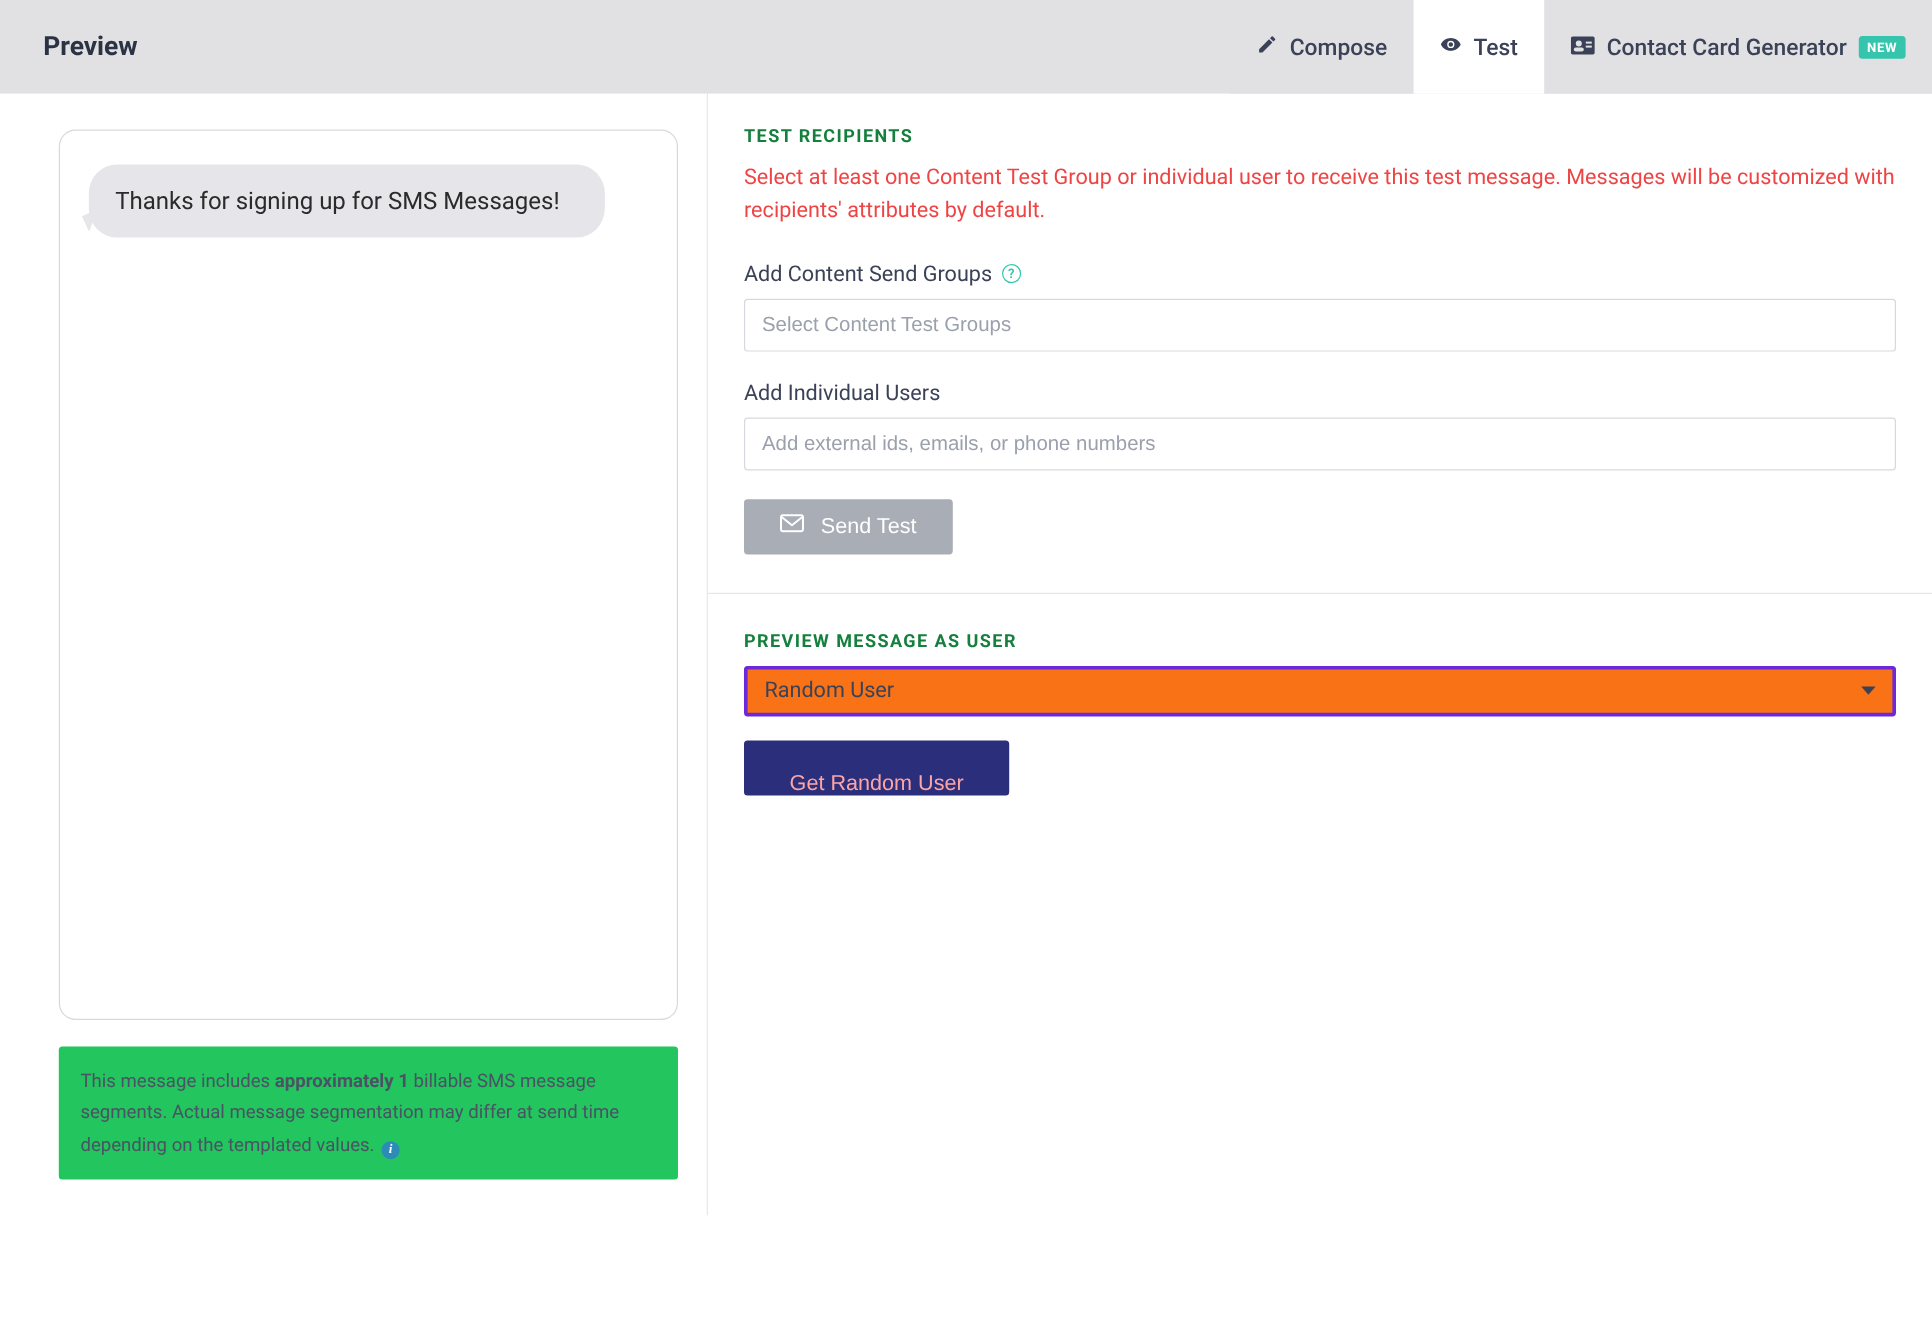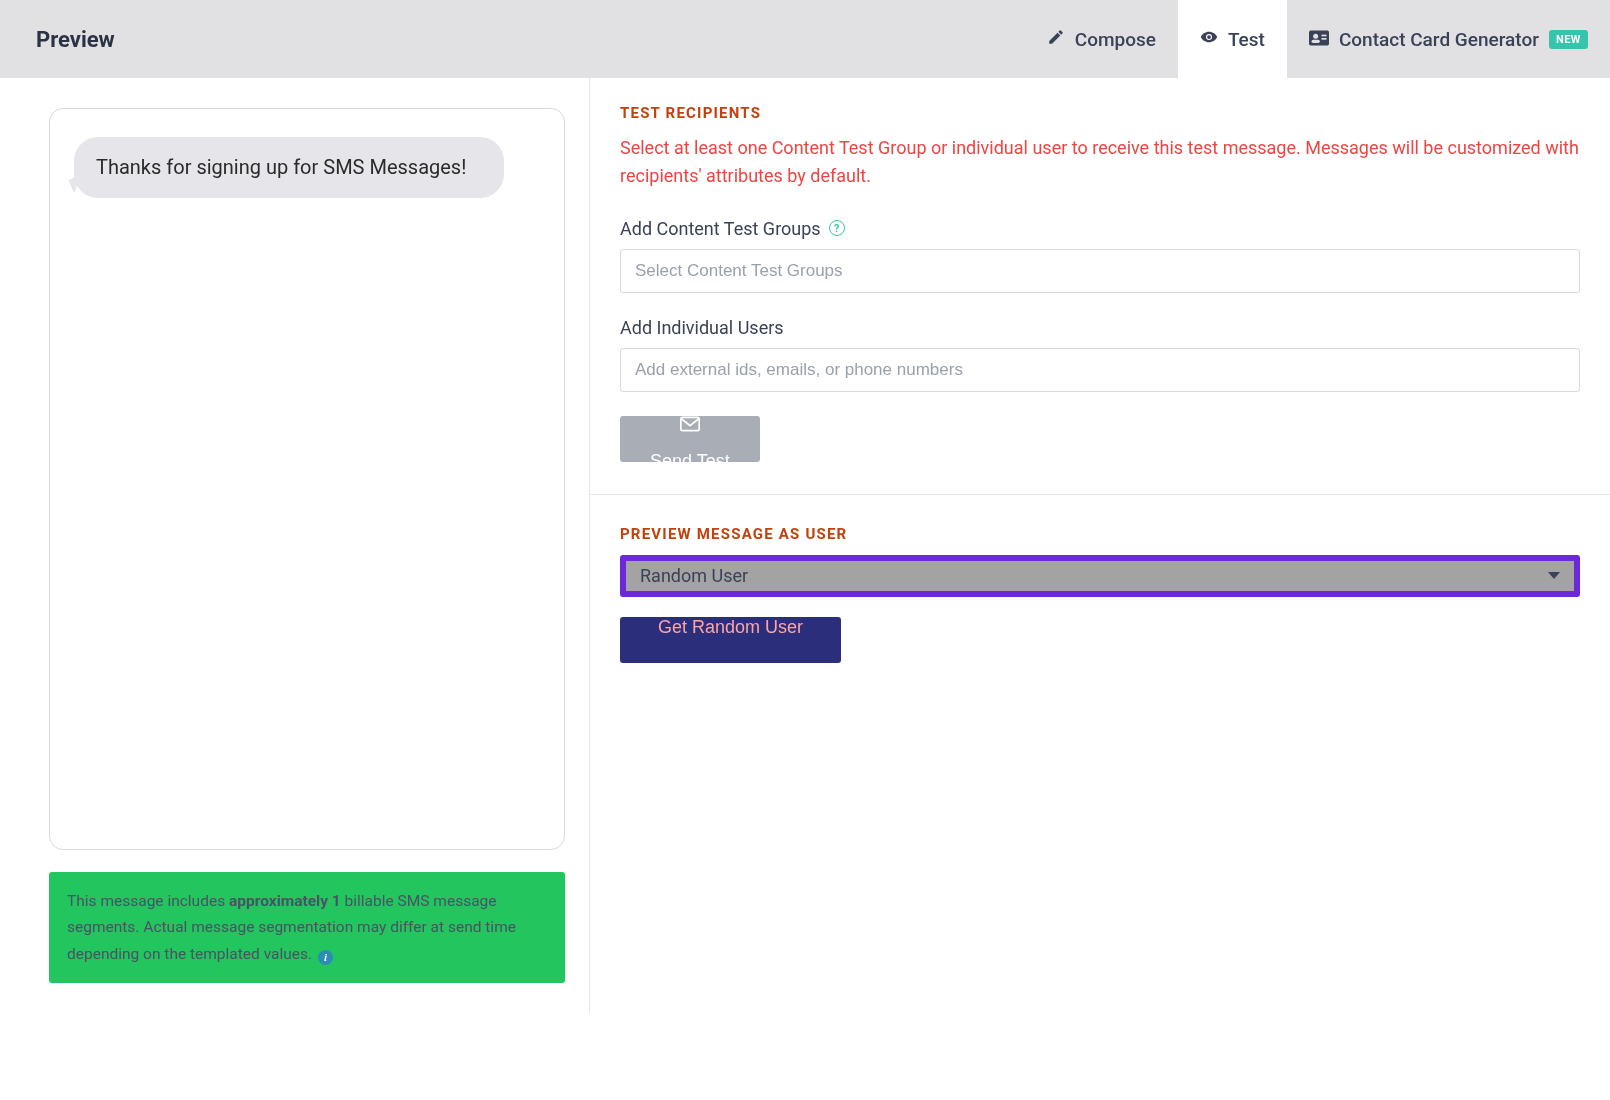--- a/index.html
+++ b/index.html
@@ -117,21 +117,21 @@
     margin-left: 2px;
   }
   .right-col {
     flex: 1;
     padding: 26px 30px 30px 30px;
   }
   .section-heading {
     font-size: 15px;
     font-weight: 700;
     letter-spacing: 1.2px;
-    color: #c2410c;
+    color: #15803d;
     margin-bottom: 12px;
   }
   .desc {
     font-size: 18px;
     line-height: 1.55;
     color: #ef4444;
     margin-bottom: 28px;
   }
   .field-label {
     font-size: 18px;
@@ -168,21 +168,20 @@
     border: none;
     border-radius: 3px;
     font-size: 18px;
     font-weight: 500;
     padding: 0 30px;
     height: 46px;
     display: inline-flex;
     align-items: center;
     gap: 14px;
     cursor: pointer;
-    flex-direction: column;
   }
   .btn-disabled {
     background: #a9adb5;
     color: #ffffff;
     cursor: default;
   }
   .btn-primary {
     background: #2b2e7a;
     color: #fca5a5;
     padding: 0 38px;
@@ -193,26 +192,26 @@
     background: #e7e7ea;
     margin: 32px -30px 30px -30px;
   }
   .select-wrap {
     position: relative;
     margin-bottom: 20px;
   }
   .select {
     width: 100%;
     height: 42px;
-    border: 6px solid #6d28d9;
+    border: 3px solid #6d28d9;
     border-radius: 3px;
     padding: 0 14px;
     font-size: 18px;
     color: #3b4257;
-    background: #a3a3a3;
+    background: #f97316;
     display: flex;
     align-items: center;
     justify-content: space-between;
     cursor: pointer;
   }
   .caret-down {
     width: 0; height: 0;
     border-left: 6px solid transparent;
     border-right: 6px solid transparent;
     border-top: 7px solid #3b4257;
@@ -270,21 +269,21 @@
       <span class="info-icon">i</span>
     </div>
   </div>
 
   <div class="right-col">
     <div class="section-heading">TEST RECIPIENTS</div>
     <div class="desc">Select at least one Content Test Group or individual user to receive this test message. Messages will be customized with recipients' attributes by default.</div>
 
     <div class="field-block">
       <div class="field-label">
-        <span>Add Content Test Groups</span>
+        <span>Add Content Send Groups</span>
         <span class="help-icon">?</span>
       </div>
       <input class="input" type="text" placeholder="Select Content Test Groups" style="">
     </div>
 
     <div class="field-block">
       <div class="field-label">Add Individual Users</div>
       <input class="input" type="text" placeholder="Add external ids, emails, or phone numbers" style="">
     </div>
 

